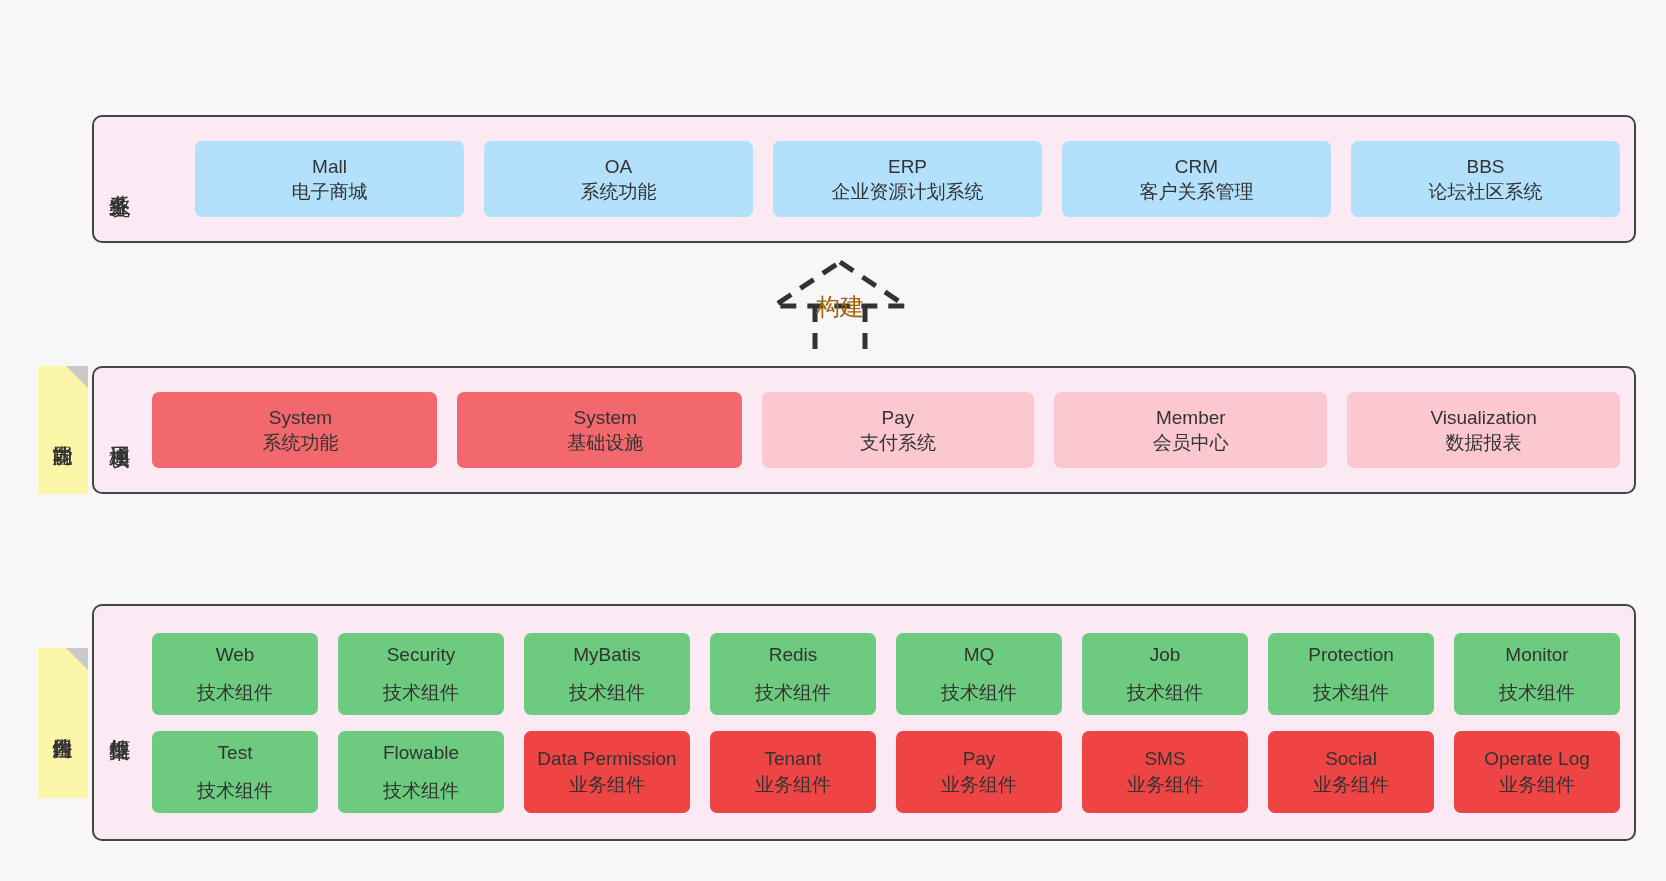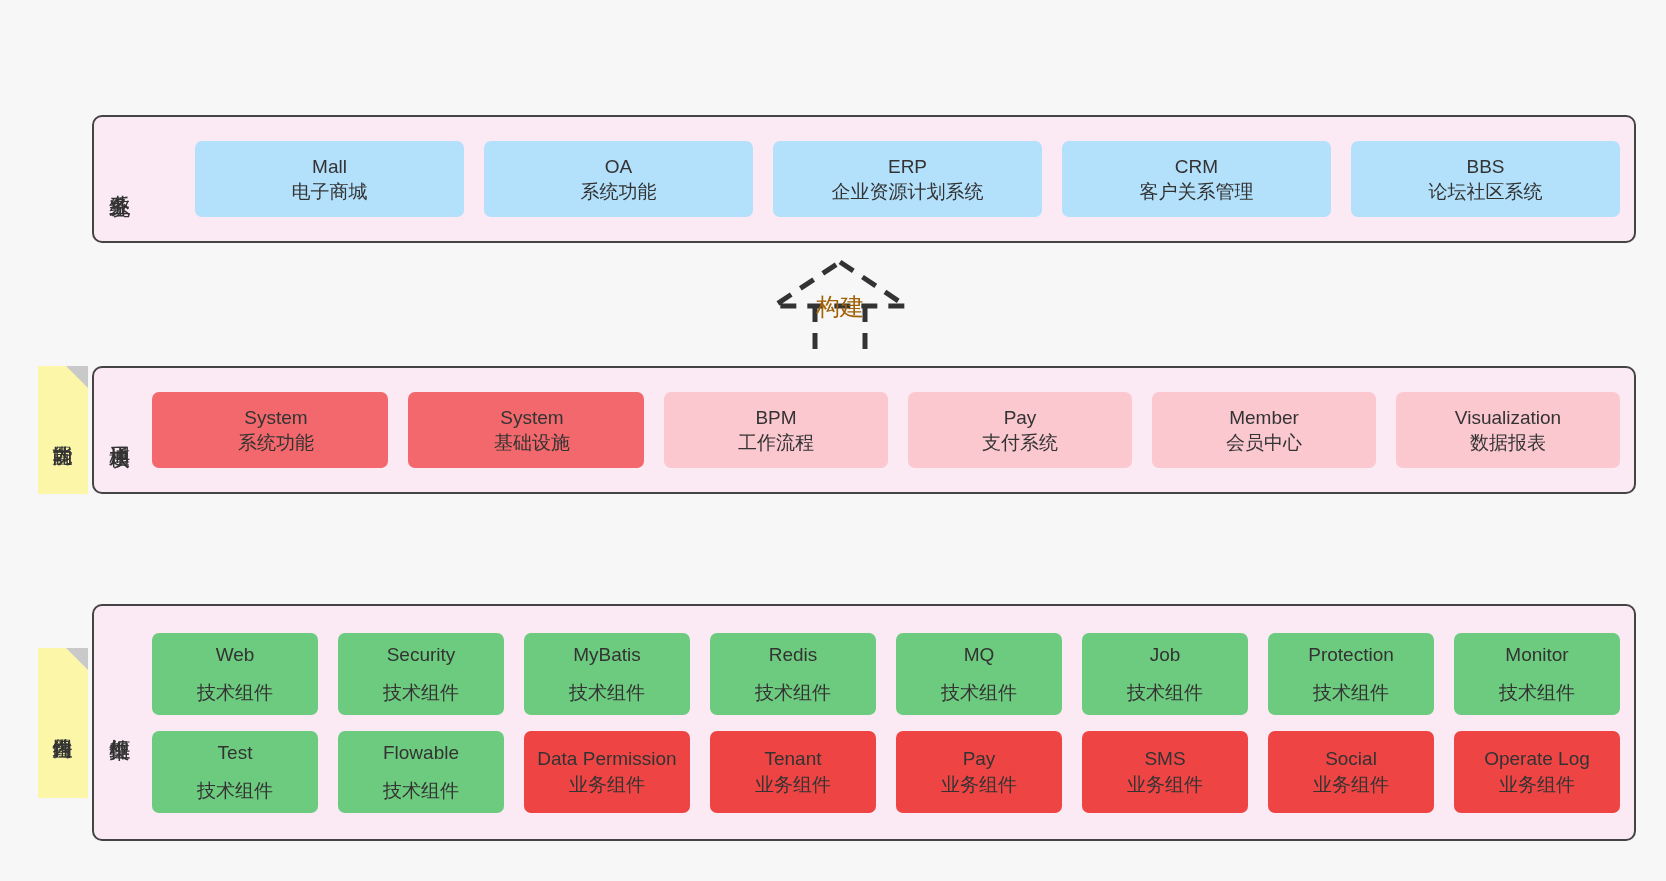--- a/index.html
+++ b/index.html
@@ -200,24 +200,20 @@
       <div class="card-row">
         <div class="card c-red">
           <span class="t-en">System</span>
           <span class="t-cn">系统功能</span>
         </div>
         <div class="card c-red">
           <span class="t-en">System</span>
           <span class="t-cn">基础设施</span>
         </div>
         <div class="card c-pink">
-          <span class="t-en">BPM</span>
-          <span class="t-cn">工作流程</span>
-        </div>
-        <div class="card c-pink">
           <span class="t-en">Pay</span>
           <span class="t-cn">支付系统</span>
         </div>
         <div class="card c-pink">
           <span class="t-en">Member</span>
           <span class="t-cn">会员中心</span>
         </div>
         <div class="card c-pink">
           <span class="t-en">Visualization</span>
           <span class="t-cn">数据报表</span>

